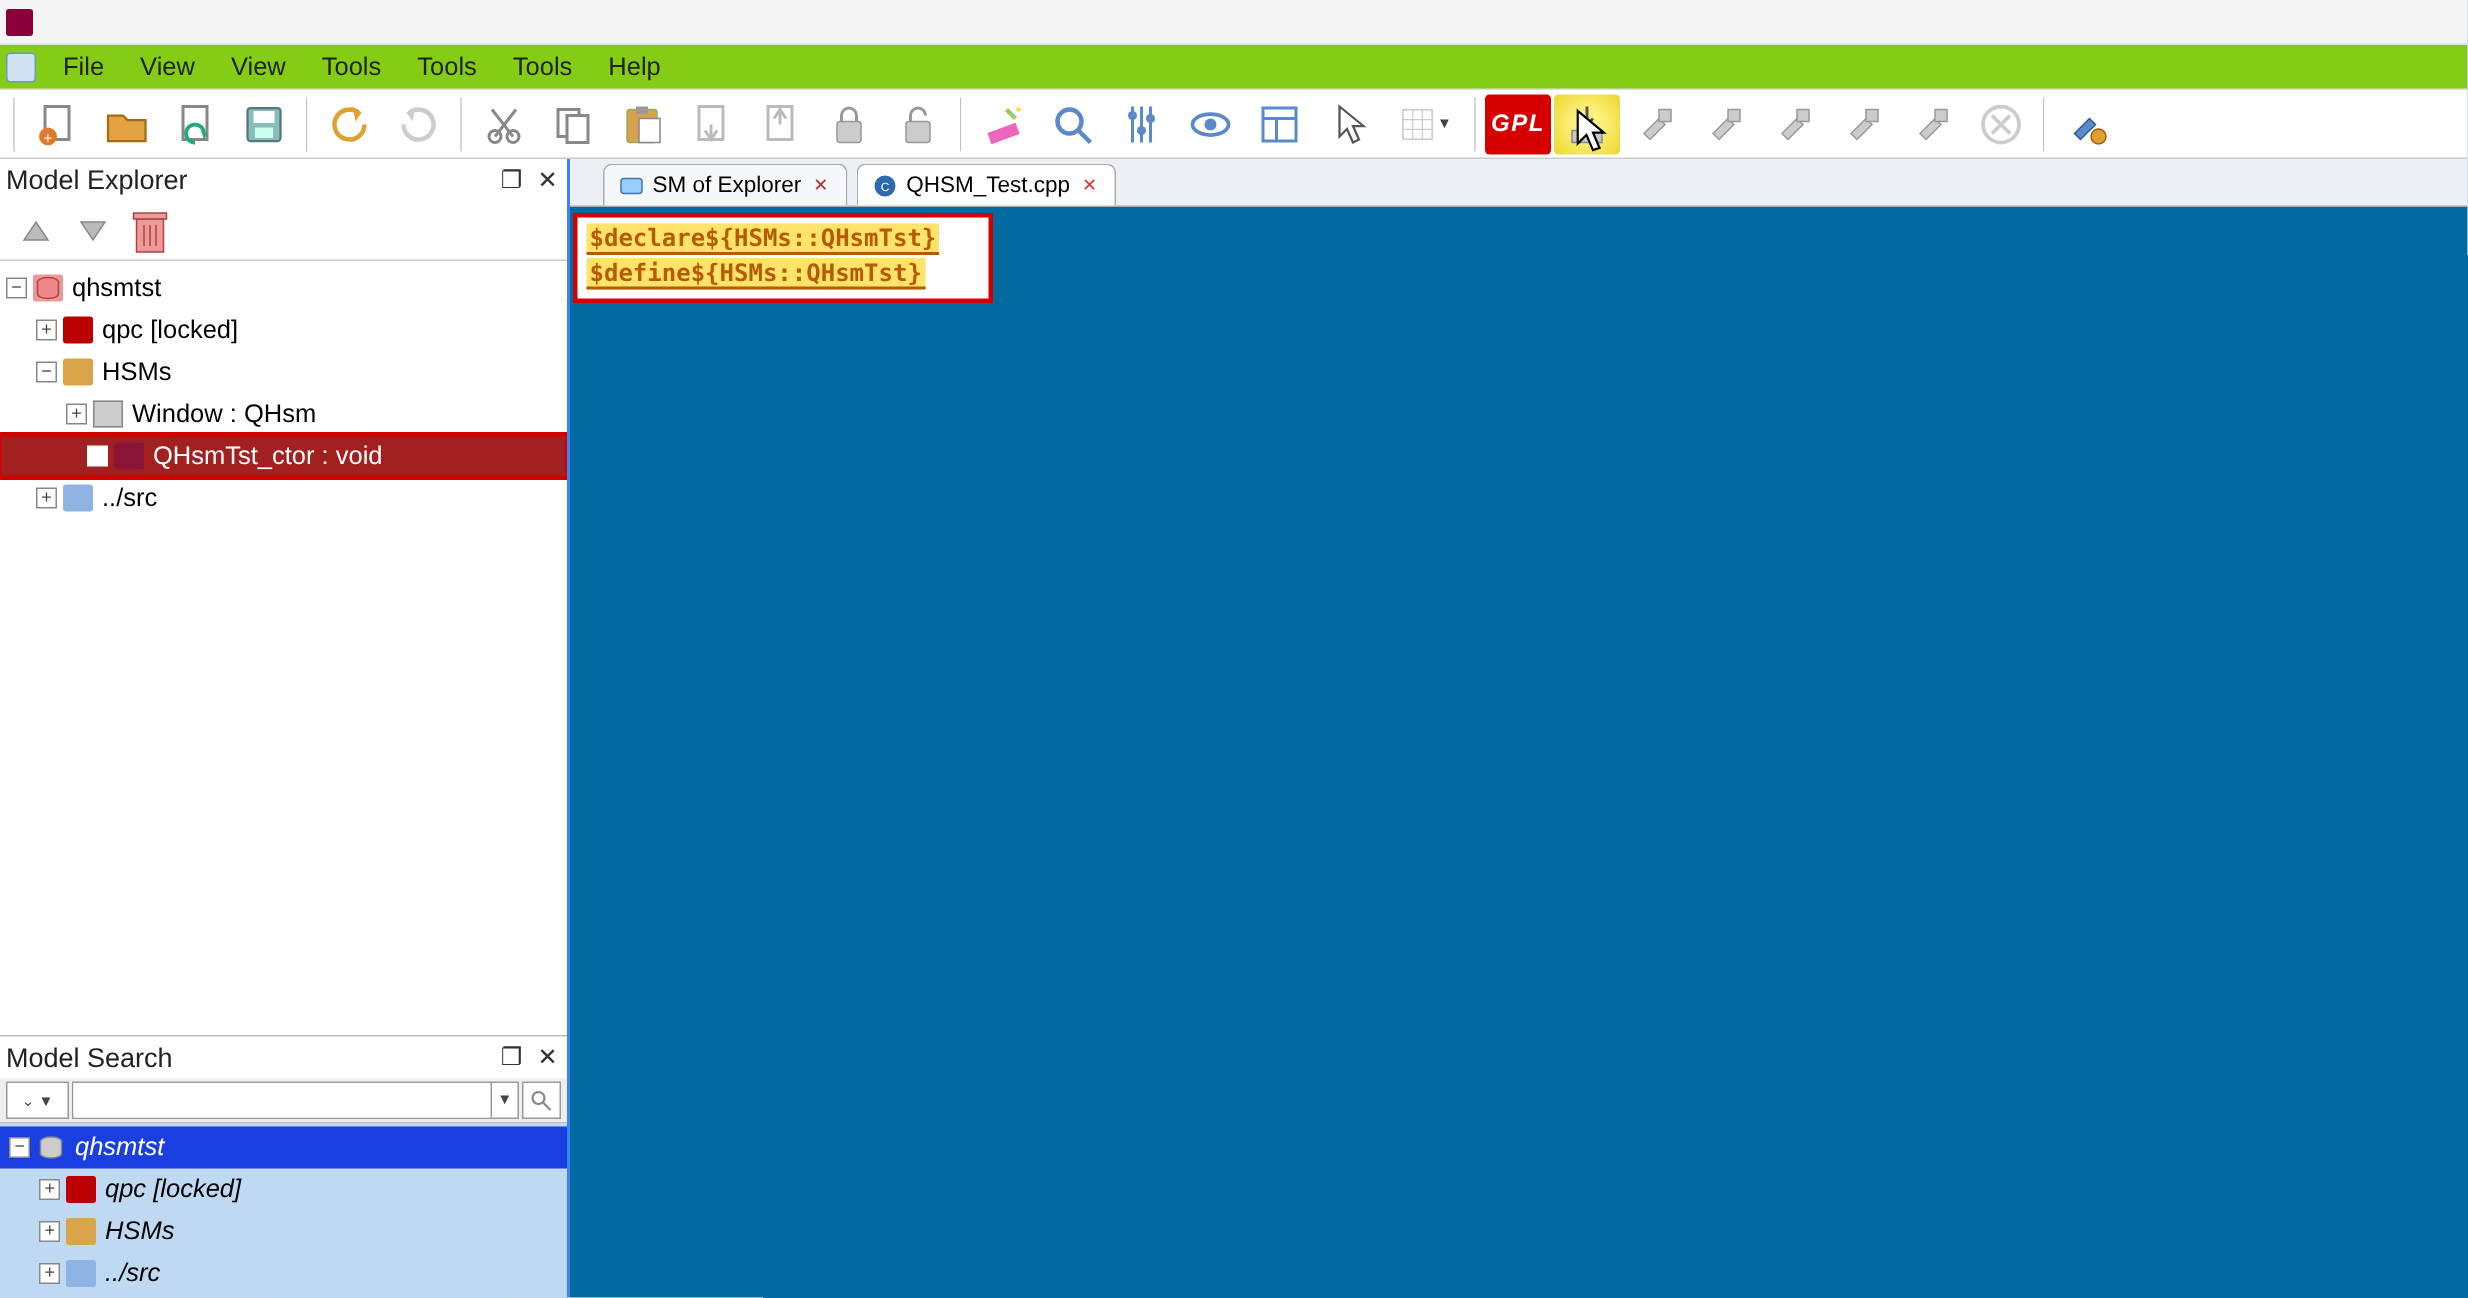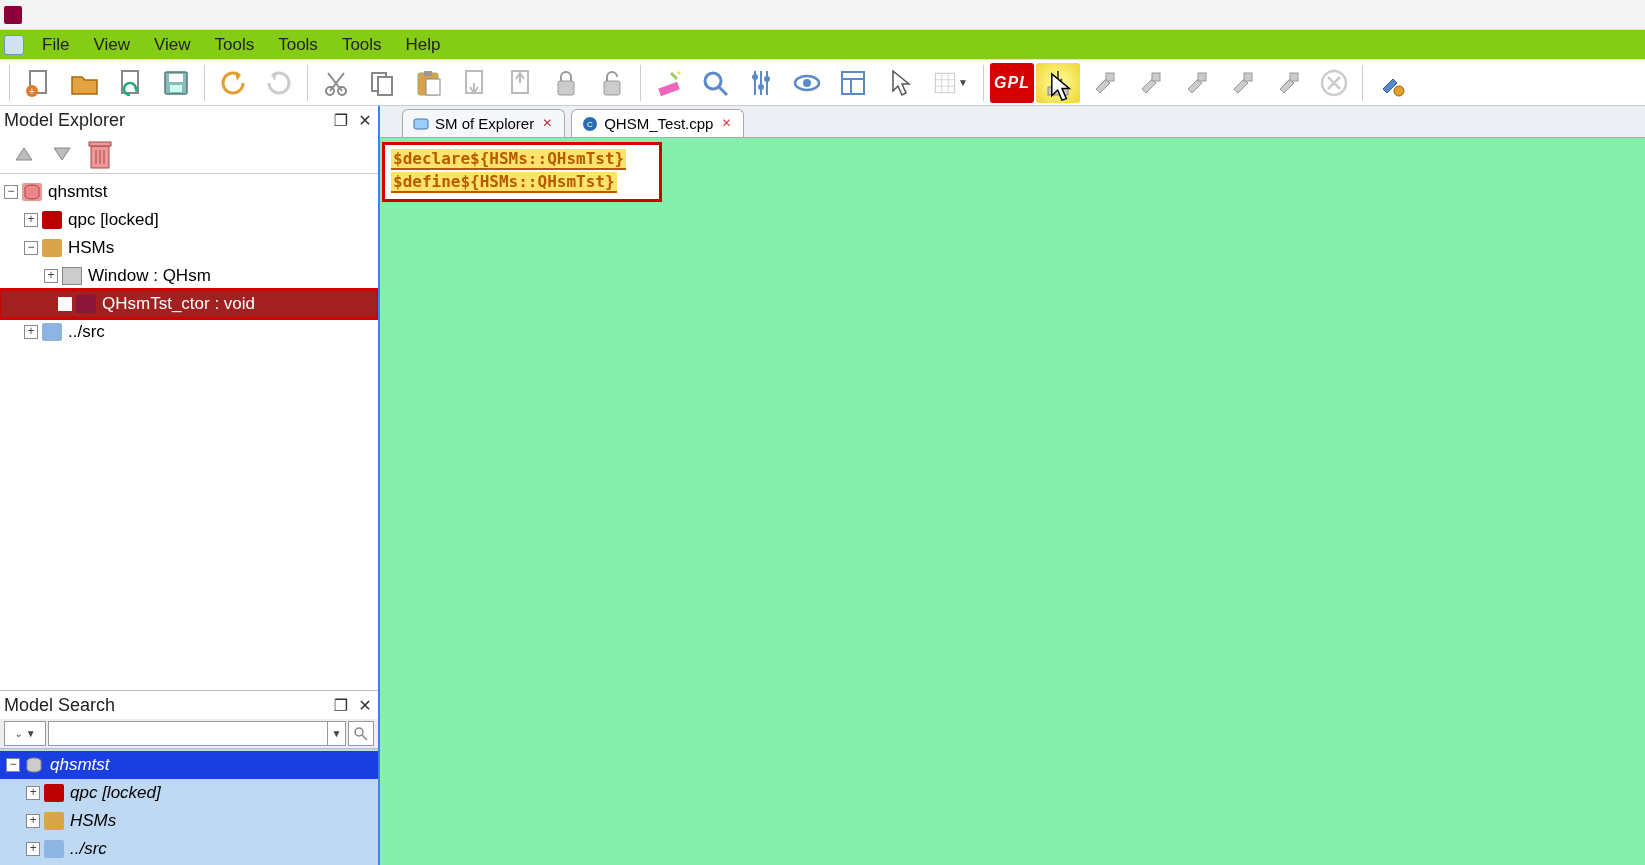--- a/index.html
+++ b/index.html
@@ -61,21 +61,21 @@
   .search-tree .label { font-style: italic; }
 
   
   .editor-tabs { height: 32px; display: flex; align-items: flex-end; background: #eceff3; border-bottom: 1px solid #aaa; padding-left: 8px; }
   .etab { height: 28px; display: flex; align-items: center; gap: 6px; padding: 0 10px; border: 1px solid #aaa; border-bottom: none; border-radius: 6px 6px 0 0; background: #f5f7fa; margin-right: 6px; cursor: pointer; font-size: 15px; }
   .etab.active { background: #fff; }
   .etab .tab-icon { width: 16px; height: 16px; }
   .etab .close { width: 14px; height: 14px; font-size: 12px; color: #a33; line-height: 12px; text-align: center;}
 
   
-  .editor-area { flex: 1; background: #86efac; position: relative; }
+  .editor-area { flex: 1; background: #0369a1; position: relative; }
   .code-box { position: absolute; left: 2px; top: 4px; width: 280px; background: #fff; border: 3px solid #d30000; padding: 4px 6px; }
   .code-box .code-line { display: inline-block; font-family: Consolas, monospace; font-size: 16px; font-weight: bold; color: #b85a00; background: #ffe36b; border-bottom: 2px solid #b85a00; margin-bottom: 2px; padding: 0 2px; }
 
   .drop-arrow { font-size: 10px; color: #444; }
 
   
   .ic-db { background: #e99; border-radius: 2px; }
   .ic-pkg { background: #b00; border-radius: 2px; }
   .ic-folder { background: #d9a44a; border-radius: 2px; }
   .ic-folder-blue { background: #8db4e3; border-radius: 2px; }

